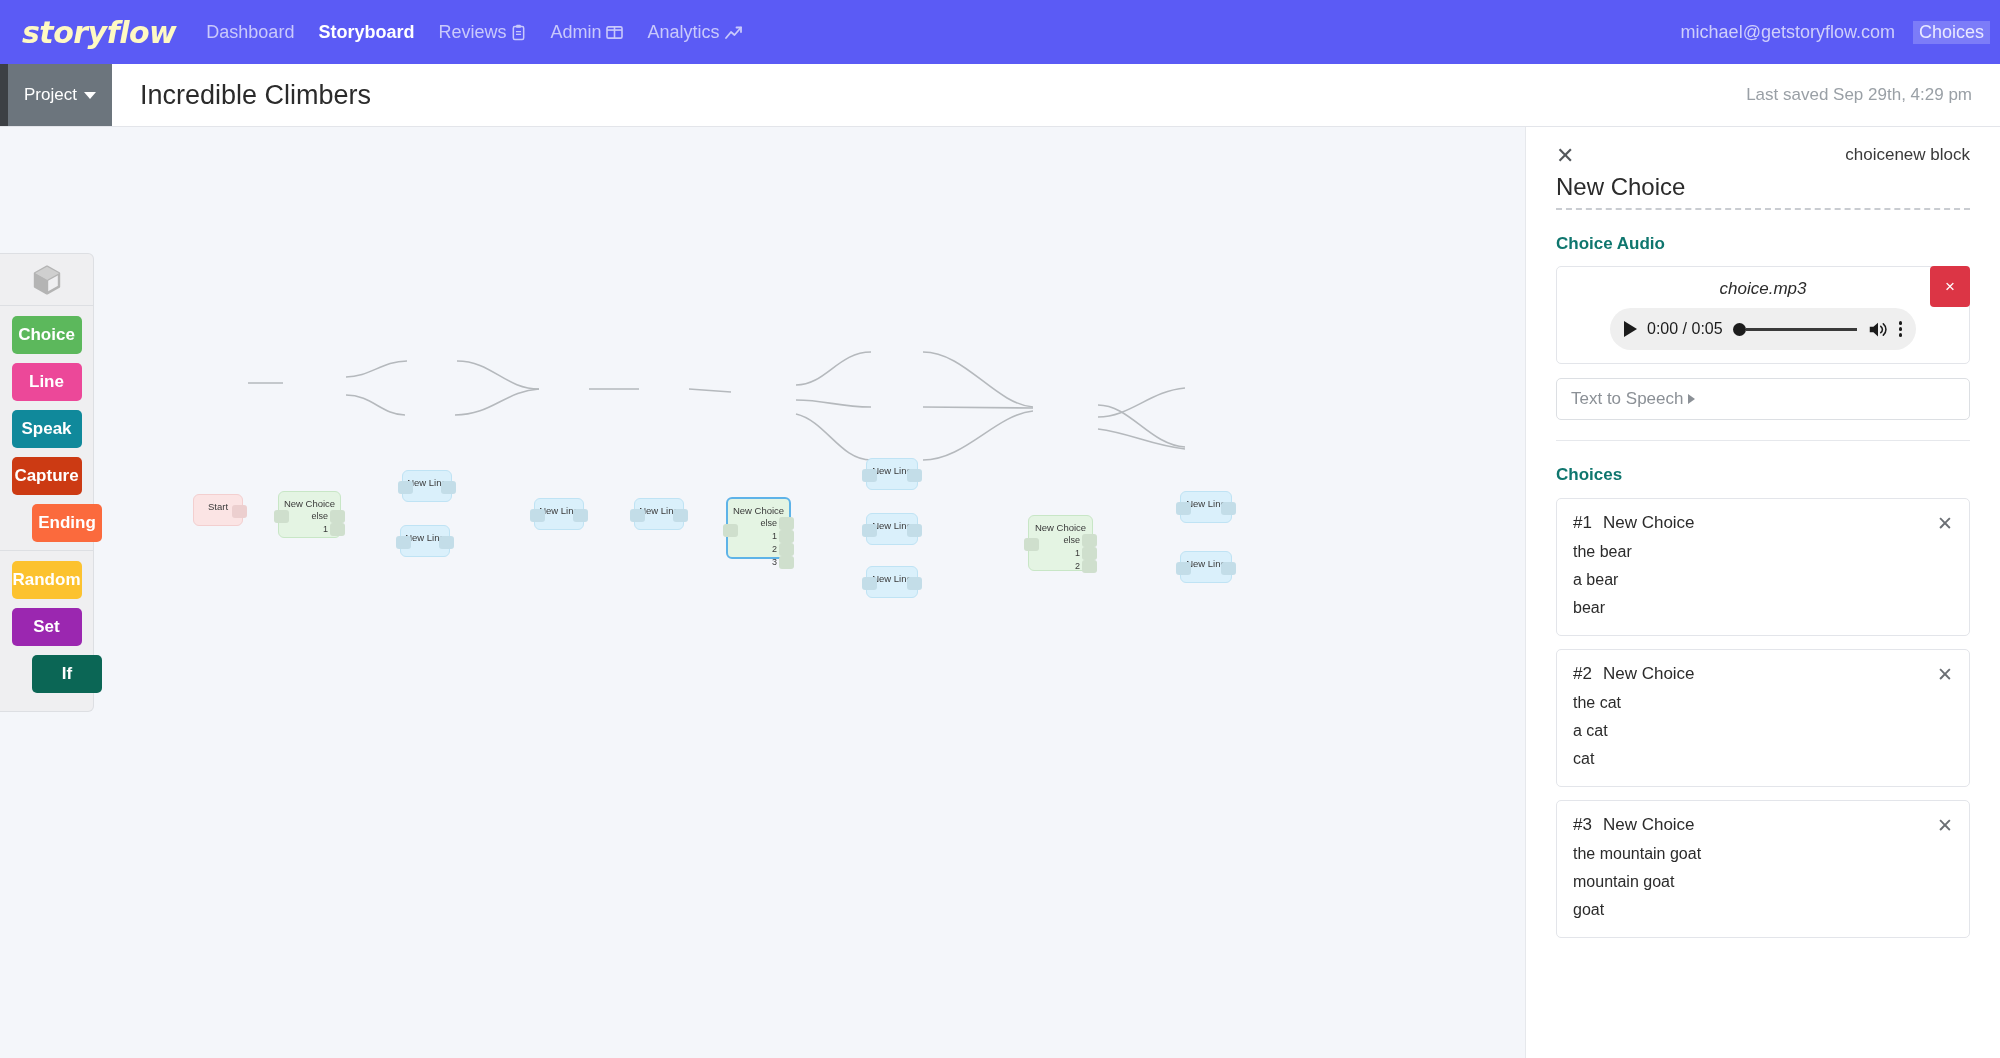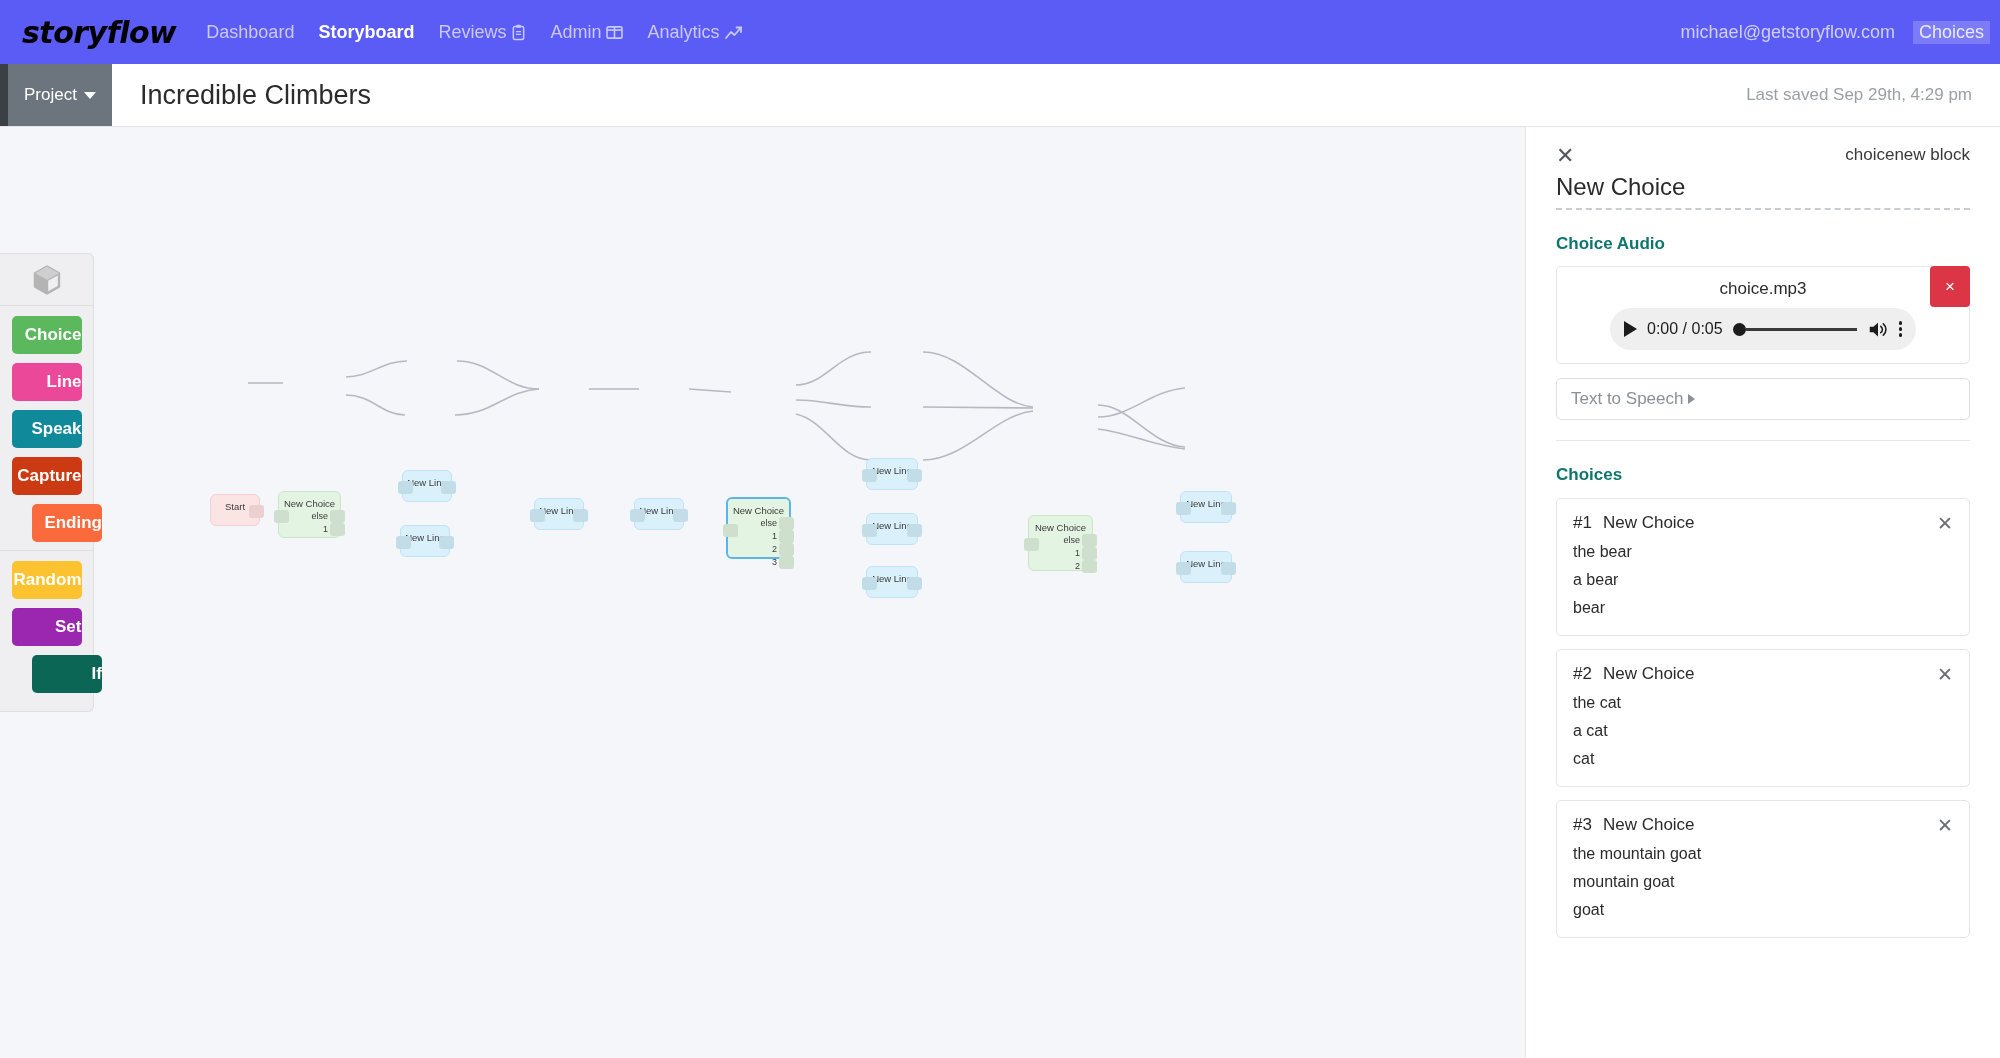--- a/index.html
+++ b/index.html
@@ -10,21 +10,21 @@
     overflow: hidden;
   }
 
   
   #topnav {
     position: absolute; left: 0; top: 0; width: 2000px; height: 64px;
     background: #5b5bf5;
     display: flex; align-items: center;
   }
   #brand {
-    color: #000000; font-size: 30px; font-weight: bold; font-style: italic;
+    color: #fef9c3; font-size: 30px; font-weight: bold; font-style: italic;
     margin-left: 22px; margin-right: 30px; letter-spacing: -0.5px;
     font-family: "DejaVu Sans", sans-serif;
   }
   .navlink {
     color: #c9c9fb; font-size: 18px; margin-right: 24px;
     display: flex; align-items: center; gap: 5px; white-space: nowrap;
     cursor: pointer;
   }
   .navlink.active { color: #ffffff; font-weight: bold; }
   .navicon { display: inline-flex; align-items: center; }
@@ -101,21 +101,21 @@
     border-radius: 0 6px 6px 0; padding-bottom: 10px;
   }
   #palette-head {
     height: 52px; display: flex; align-items: center; justify-content: center;
     border-bottom: 1px solid #dddfe3;
   }
   .pal-group { padding: 10px 0 8px 0; }
   .pal-group + .pal-group { border-top: 1px solid #dddfe3; }
   .pal-btn {
     width: 70px; height: 38px; margin: 0 auto 9px auto; border-radius: 5px;
-    display: flex; align-items: center; justify-content: flex-end;
+    display: flex; align-items: center; justify-content: center;
     color: #ffffff; font-size: 17px; font-weight: bold; cursor: pointer;
   }
   .pal-group .pal-btn:last-child { margin-bottom: 0; margin-left: 32px; }
 
   
   #panel {
     position: absolute; left: 1525px; top: 127px; width: 475px; height: 931px;
     background: #ffffff; border-left: 1px solid #e6e8ec;
     padding: 0 30px; overflow: hidden;
   }
@@ -133,21 +133,21 @@
     border-bottom: 2px dashed #c9ccd1; cursor: text;
   }
   .section-label {
     font-size: 17px; color: #0f766e; font-weight: bold; margin-top: 24px;
   }
   #audio-card {
     position: relative; margin-top: 12px; border: 1px solid #e3e5ea;
     border-radius: 5px; background: #ffffff; height: 98px;
   }
   #audio-filename {
-    text-align: center; font-size: 17px; color: #2b2b2b; padding-top: 12px;
+    text-align: center; font-size: 17px; color: #2b2b2b; padding-top: 12px; font-style: italic;
   }
   #audio-remove {
     position: absolute; right: -1px; top: -1px; width: 40px; height: 41px;
     background: #dc3545; color: #ffffff; border-radius: 4px;
     display: flex; align-items: center; justify-content: center;
     font-size: 17px; cursor: pointer;
   }
   #audio-player {
     margin: 9px auto 0 auto; width: 306px; height: 42px; border-radius: 21px;
     background: #efefef; display: flex; align-items: center; gap: 10px;
@@ -262,21 +262,21 @@
       <path d="M796,273 C826,273 838,280 871,280"></path>
       <path d="M796,287 C826,294 840,333 871,333"></path>
       <path d="M923,225 C965,225 995,277 1033,280"></path>
       <path d="M923,280 L1033,281"></path>
       <path d="M923,333 C965,333 995,288 1033,284"></path>
       <path d="M1098,278 C1130,278 1150,318 1185,320"></path>
       <path d="M1098,290 C1130,290 1150,264 1185,261"></path>
       <path d="M1098,302 C1130,306 1150,318 1185,322"></path>
     </g>
   </svg>
-<div class="node start" style="left: 210px; top: 367px; width: 50px; height: 32px;">
+<div class="node start" style="left: 193px; top: 367px; width: 50px; height: 32px;">
       <div class="ntitle">Start</div>
       <div class="port out" style="top: 10px;"></div>
     </div>
     <div class="node choice" style="left: 278px; top: 364px; width: 63px; height: 47px;">
       <div class="ntitle">New Choice</div>
       <div class="port in" style="top: 17.5px;"></div>
       <div class="portrow" style="top: 18px;">else</div>
       <div class="port out" style="top: 18px;"></div>
       <div class="portrow" style="top: 31px;">1</div>
       <div class="port out" style="top: 31px;"></div>

